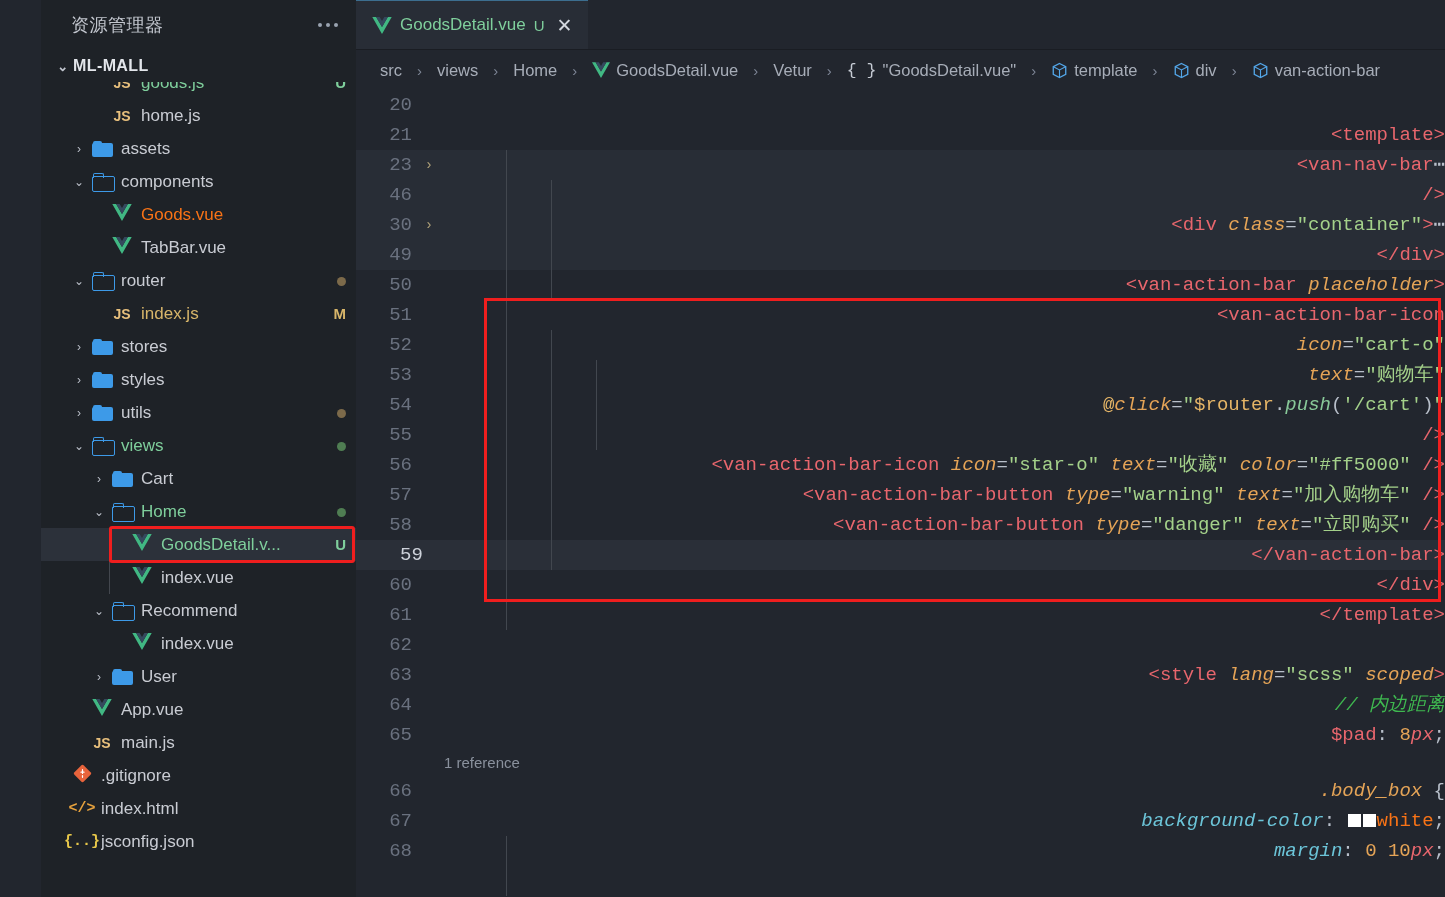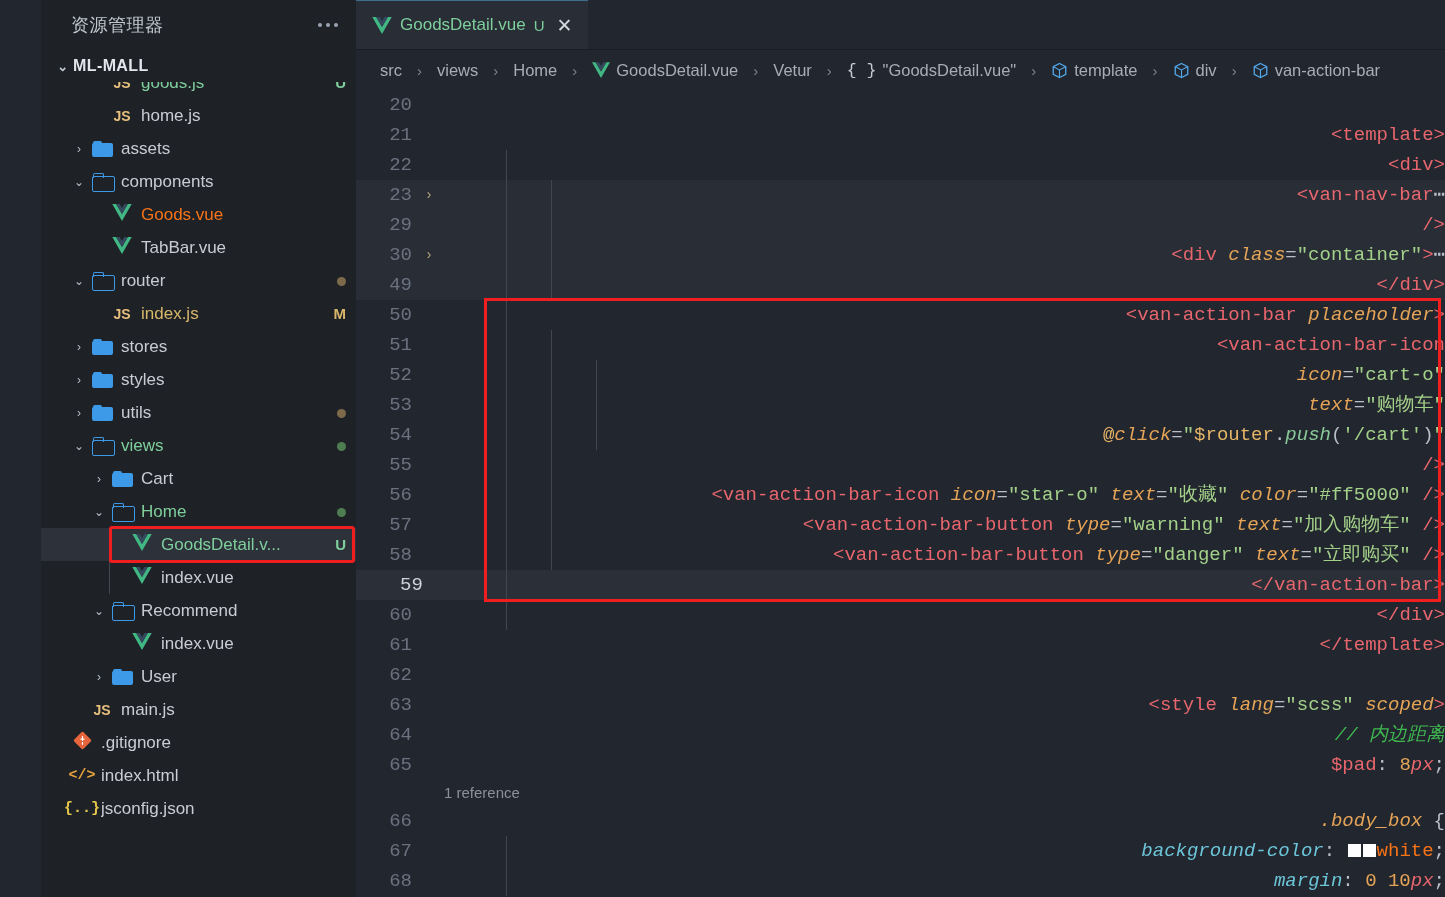--- a/index.html
+++ b/index.html
@@ -436,20 +436,31 @@
             <span class="twisty">›</span>
             <span class="ico">
               <span class="folder-ic filled"></span>
             </span>
             <span class="lbl" style="color:#c9ccd3">User</span>
           </div>
           <div class="row">
             <span class="indent" style="width:28px"></span>
             <span class="twisty"></span>
             <span class="ico">
+              <span><svg width="20" height="17" viewBox="0 0 24 21">
+                  <path d="M0 0h4.8l7.2 12.4L19.2 0H24L12 21z" fill="#41b883"></path>
+                  <path d="M4.8 0h4.3l2.9 5L14.9 0h4.3L12 12.4z" fill="#35495e"></path>
+                </svg></span>
+            </span>
+            <span class="lbl" style="color:#c9ccd3">App.vue</span>
+          </div>
+          <div class="row">
+            <span class="indent" style="width:28px"></span>
+            <span class="twisty"></span>
+            <span class="ico">
               <span class="js-ic">JS</span>
             </span>
             <span class="lbl" style="color:#c9ccd3">main.js</span>
           </div>
           <div class="row">
             <span class="indent" style="width:8px"></span>
             <span class="twisty"></span>
             <span class="ico">
               <span><svg width="19" height="19" viewBox="0 0 20 20">
                   <rect x="3" y="3" width="14" height="14" rx="2" transform="rotate(45 10 10)" fill="#e8643c"></rect>
@@ -566,32 +577,27 @@
           <div class="ln-row">
             <span class="gutter">20</span>
             <span class="foldcol"></span>
             <span class="content"></span>
           </div>
           <div class="ln-row">
             <span class="gutter">21</span>
             <span class="foldcol"></span>
             <span class="content"><span class="t-punct">    </span><span class="t-tag">&lt;template&gt;</span></span>
           </div>
-          <div class="ln-row">
-            <span class="gutter">22</span>
-            <span class="foldcol"></span>
-            <span class="content"><span class="t-punct">      </span><span class="t-tag">&lt;div&gt;</span></span>
-          </div>
           <div class="ln-row fold-bg">
             <span class="gutter">23</span>
             <span class="foldcol">›</span>
             <span class="content"><span class="t-punct">        </span><span class="t-tag">&lt;van-nav-bar</span><span class="t-punct">⋯</span></span>
           </div>
           <div class="ln-row fold-bg">
-            <span class="gutter">29</span>
+            <span class="gutter">46</span>
             <span class="foldcol"></span>
             <span class="content"><span class="t-punct">        </span><span class="t-tag">/&gt;</span></span>
           </div>
           <div class="ln-row fold-bg">
             <span class="gutter">30</span>
             <span class="foldcol">›</span>
             <span class="content"><span class="t-punct">        </span><span class="t-tag">&lt;div </span><span class="t-attr">class</span><span class="t-eq">=</span><span class="t-str">"container"</span><span class="t-tag">&gt;</span><span class="t-punct">⋯</span></span>
           </div>
           <div class="ln-row fold-bg">
             <span class="gutter">49</span>

